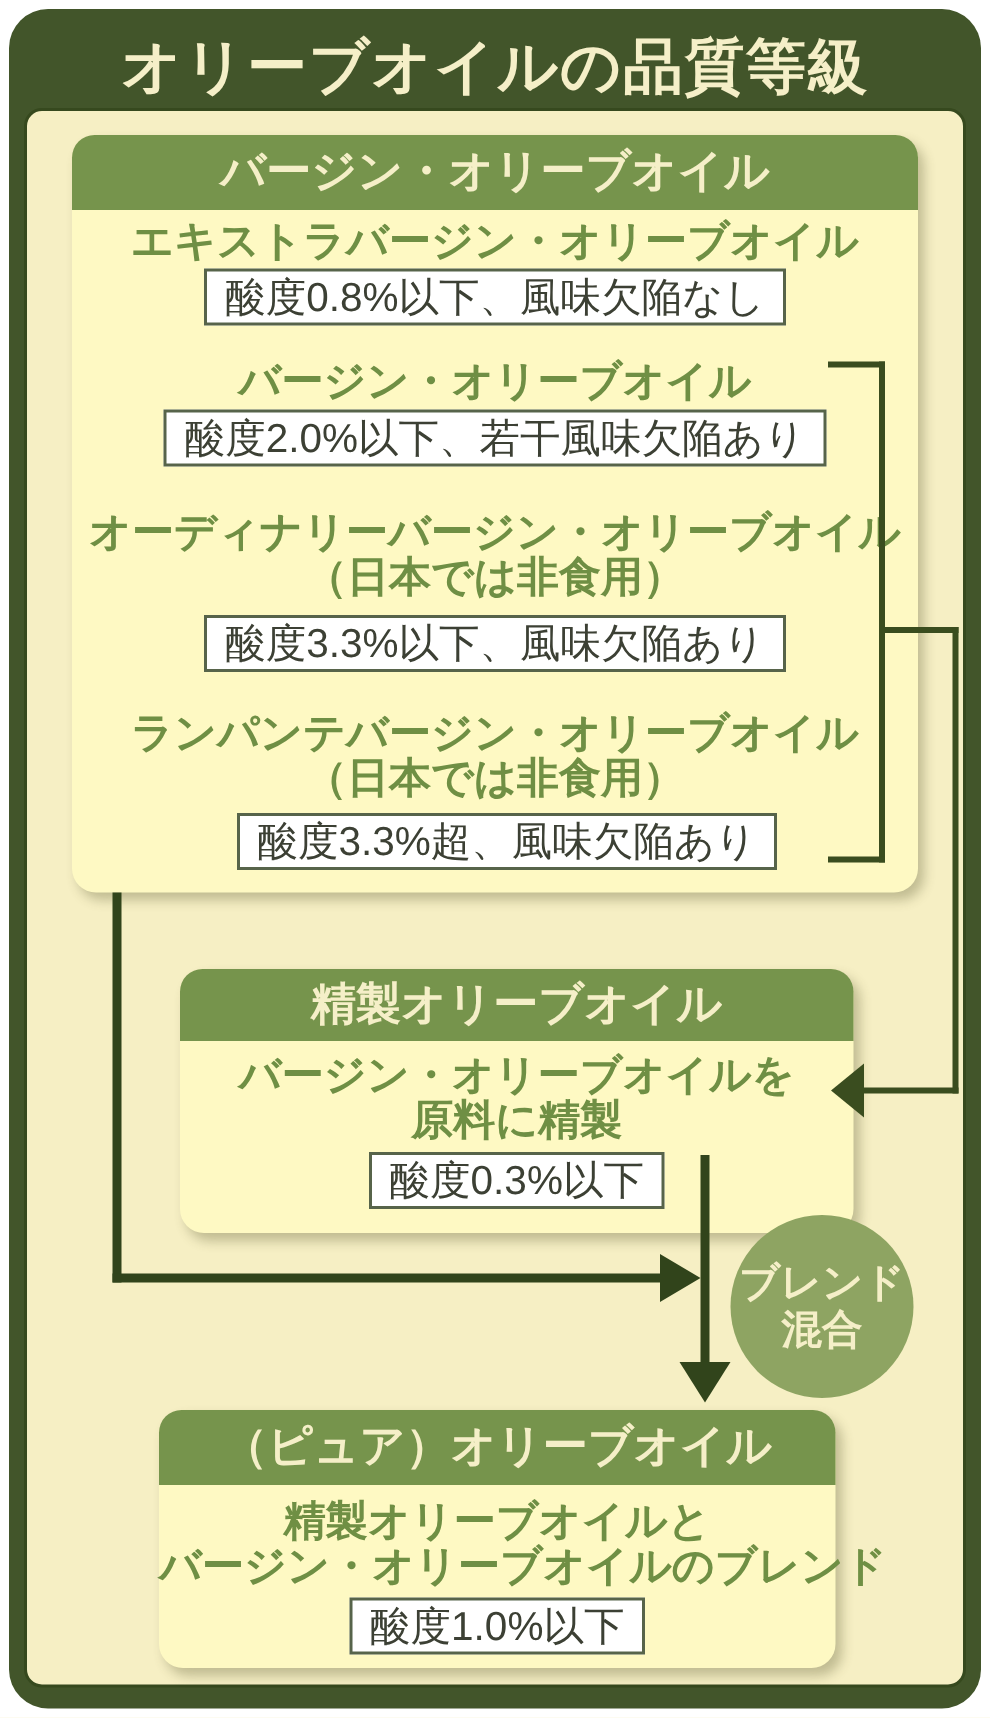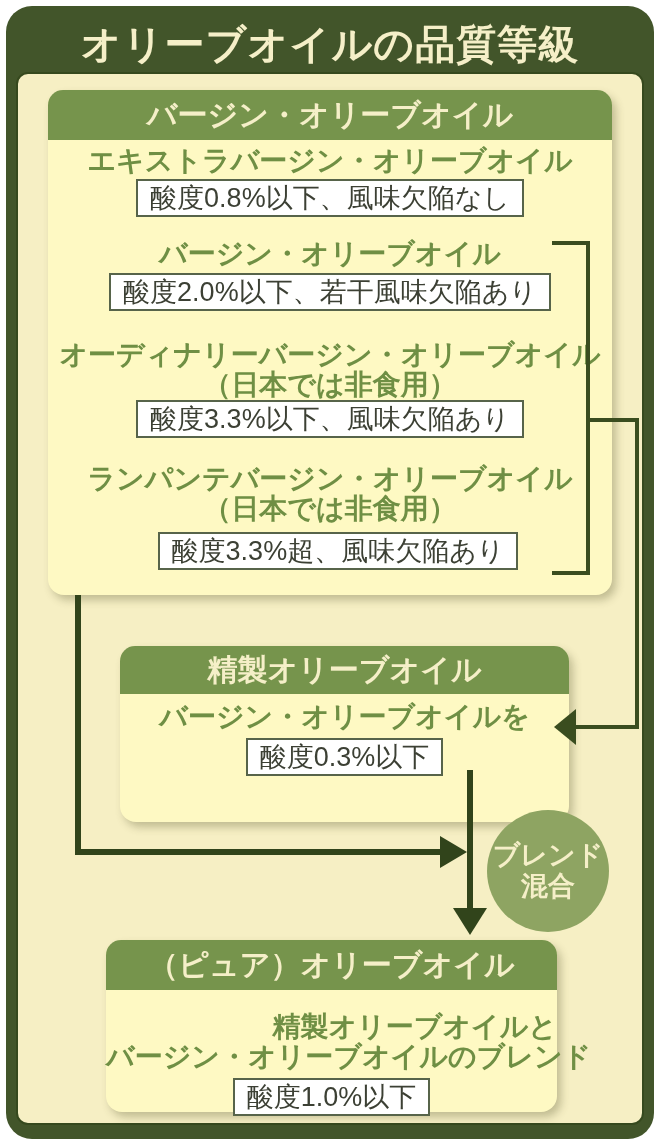--- a/index.html
+++ b/index.html
@@ -71,21 +71,21 @@
       <span class="acid">酸度0.8%以下、風味欠陥なし</span>
     </div>
 
     <div class="grade-name" style="margin-top:22px;">バージン・オリーブオイル</div>
     <div style="margin-top:4px;border-radius:14px;">
       <span class="acid">酸度2.0%以下、若干風味欠陥あり</span>
     </div>
 
     <div class="grade-name" style="margin-top:29px;">オーディナリーバージン・オリーブオイル</div>
     <div class="grade-name">（日本では非食用）</div>
-    <div style="margin-top:0;">
+    <div style="margin-top:10px;">
       <span class="acid">酸度3.3%以下、風味欠陥あり</span>
     </div>
 
     <div class="grade-name" style="margin-top:26px;">ランパンテバージン・オリーブオイル</div>
     <div class="grade-name">（日本では非食用）</div>
     <div style="margin-top:8px;margin-left:16px;">
       <span class="acid">酸度3.3%超、風味欠陥あり</span>
     </div>
   </div>
 
@@ -93,38 +93,39 @@
   <div class="line" style="left:586px; top:241px; width:4px; height:334px;"></div>
   <div class="line" style="left:552px; top:571px; width:38px; height:4px;"></div>
   <div class="line" style="left:586px; top:418px; width:53px; height:4px;"></div>
   <div class="line" style="left:635px; top:418px; width:4px; height:311px;"></div>
   <div class="line" style="left:572px; top:725px; width:67px; height:4px;"></div>
   <div class="tri tri-left" style="left:554px; top:709px;"></div>
 
   <div class="box" style="left:120px; top:618px; width:449px; height:176px;margin-top:28px;">
     <div class="box-header" style="height:48px; line-height:48px;">精製オリーブオイル</div>
     <div class="grade-name" style="margin-top:8px;">バージン・オリーブオイルを</div>
+    <div class="grade-name">原料に精製</div>
     <div style="margin-top:6px;">
       <span class="acid">酸度0.3%以下</span>
     </div>
   </div>
 
   <div class="line-thick" style="left:75px; top:595px; width:6px; height:260px;"></div>
   <div class="line-thick" style="left:75px; top:849px; width:365px; height:6px;"></div>
   <div class="tri tri-right" style="left:440px; top:836px;"></div>
 
   <div class="line-thick" style="left:467px; top:770px; width:6px; height:140px;"></div>
   <div class="tri tri-down" style="left:453px; top:908px;"></div>
 
   <div class="blend-circle">
     <div>ブレンド</div>
     <div>混合</div>
   </div>
 
   <div class="box" style="left:106px; top:940px; width:451px; height:172px;">
     <div class="box-header" style="height:50px; line-height:50px;">（ピュア）オリーブオイル</div>
-    <div class="grade-name" style="margin-top:22px;text-align:right;">精製オリーブオイルと</div>
+    <div class="grade-name" style="margin-top:9px;">精製オリーブオイルと</div>
     <div class="grade-name">バージン・オリーブオイルのブレンド</div>
     <div style="margin-top:6px;">
       <span class="acid">酸度1.0%以下</span>
     </div>
   </div>
 </div>
 
 </body></html>

